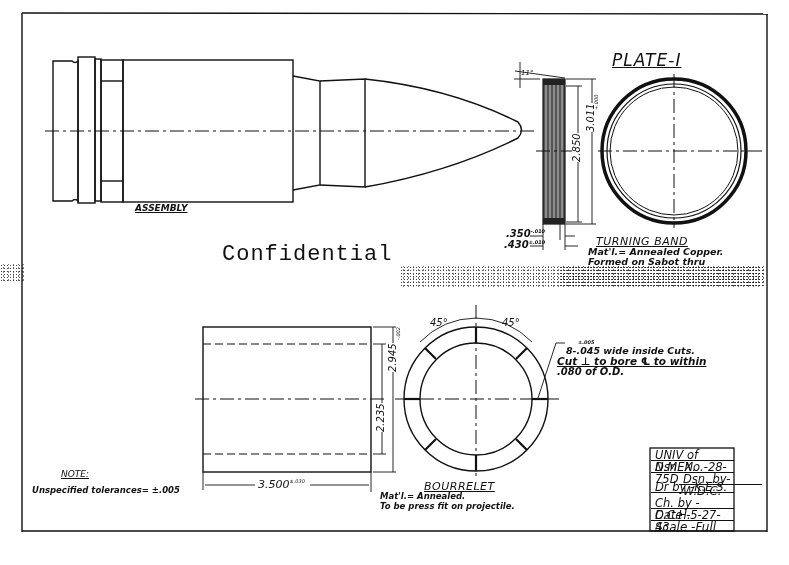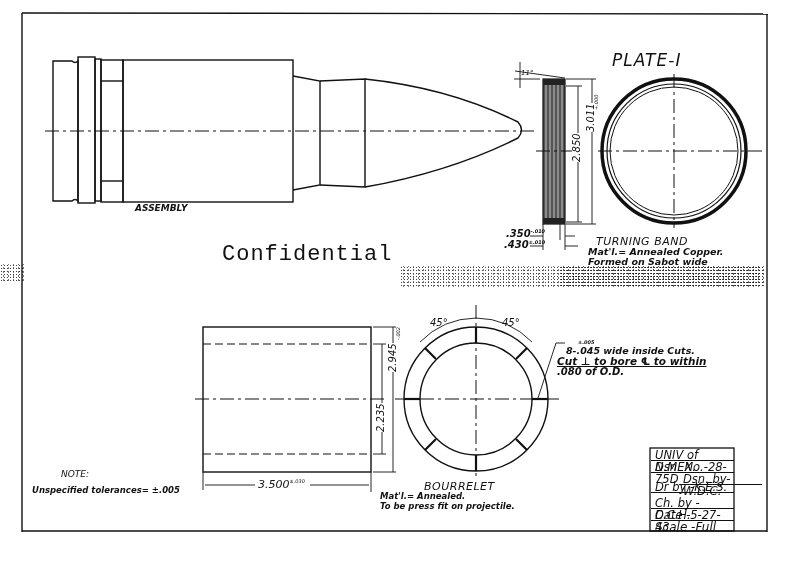--- a/index.html
+++ b/index.html
@@ -3,21 +3,21 @@
 <meta charset="utf-8">
 <style>
   html, body { margin: 0; padding: 0; background: #ffffff; }
   body { width: 789px; height: 565px; position: relative; overflow: hidden; font-family: "DejaVu Sans", sans-serif; }
   svg { position: absolute; left: 0; top: 0; }
   .ink { stroke: #111; fill: none; stroke-width: 1.4; }
   .thin { stroke: #111; fill: none; stroke-width: 0.9; }
   .center { stroke: #111; fill: none; stroke-width: 1; stroke-dasharray: 14 4 3 4; }
   .hidden { stroke: #111; fill: none; stroke-width: 1.1; stroke-dasharray: 8 4; }
   .txt { position: absolute; font-family: "DejaVu Sans", sans-serif; font-style: oblique; color: #111; white-space: nowrap; line-height: 1; }
-  .ul { }
+  .ul { text-decoration: underline; }
   .noise { position: absolute; background-image:
       radial-gradient(#222 0.7px, transparent 1px),
       radial-gradient(#555 0.6px, transparent 1px);
     background-size: 3px 3px, 5px 4px; background-position: 0 0, 1px 2px; opacity: 0.85; }
   .tb-row { position: absolute; left: 0; width: 100%; border-bottom: 1.3px solid #111; font-size: 11.5px; font-style: oblique; padding-left: 4px; box-sizing: border-box; font-family: "DejaVu Sans", sans-serif; color:#111; line-height: 12px; }
 </style>
 </head>
 <body>
 
 <svg width="789" height="565" viewBox="0 0 789 565">
@@ -148,21 +148,21 @@
 <div class="txt" style="left:586px; top:132px; font-size:10px; transform:rotate(-90deg); transform-origin:left top; background:#fff;">3.011</div>
 <div class="txt" style="left:594px; top:110px; font-size:5px; transform:rotate(-90deg); transform-origin:left top;">+.000</div>
 <div class="txt" style="left:506px; top:229px; font-size:10px; font-weight:bold;">
   <span>.350</span><sup style="font-size:5px;">-.010</sup>
 </div>
 <div class="txt" style="left:504px; top:240px; font-size:10px; font-weight:bold;">
   <span>.430</span><sup style="font-size:5px;">±.010</sup>
 </div>
 <div class="txt ul" style="left:596px; top:236px; font-size:11px; letter-spacing:0.5px;">TURNING BAND</div>
 <div class="txt" style="left:588px; top:247px; font-size:9.5px; font-weight:bold;">Mat'l.= Annealed Copper.</div>
-<div class="txt" style="left:588px; top:257px; font-size:9.5px; font-weight:bold;">Formed on Sabot wide</div>
+<div class="txt" style="left:588px; top:257px; font-size:9.5px; font-weight:bold;">Formed on Sabot thru</div>
 
 <div class="txt" style="left:430px; top:318px; font-size:10px;">45°</div>
 <div class="txt" style="left:502px; top:318px; font-size:10px;">45°</div>
 <div class="txt" style="left:258px; top:479px; font-size:11px;">
   <span>3.500</span><sup style="font-size:5px;">±.030</sup>
 </div>
 <div class="txt" style="left:376px; top:432px; font-size:10px; transform:rotate(-90deg); transform-origin:left top; background:#fff;">2.235</div>
 <div class="txt" style="left:388px; top:372px; font-size:10px; transform:rotate(-90deg); transform-origin:left top; background:#fff;">2.945</div>
 <div class="txt" style="left:396px; top:340px; font-size:5px; transform:rotate(-90deg); transform-origin:left top;">-.002</div>
 

